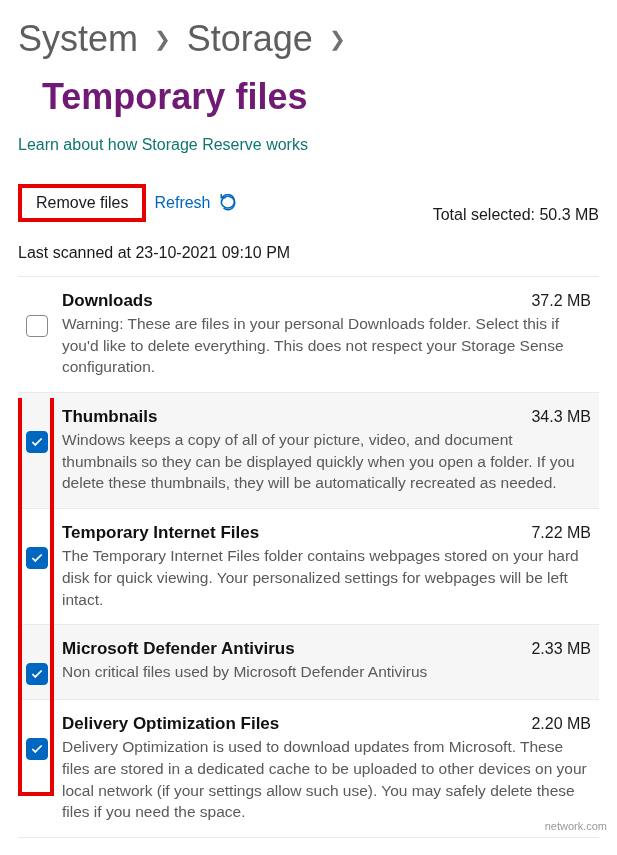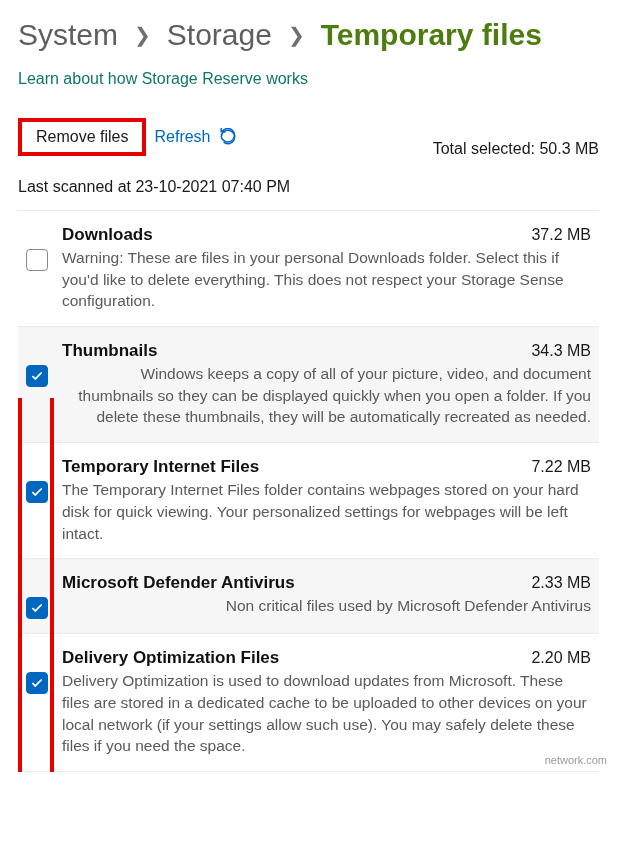--- a/index.html
+++ b/index.html
@@ -11,22 +11,22 @@
       padding: 18px 18px 0 18px;
       position: relative;
     }
     .breadcrumb {
       display: flex;
       align-items: center;
       gap: 16px;
       margin-bottom: 18px;
       flex-wrap: wrap;
     }
-    .bc-item { font-size: 30px; color: #5e5e5e; font-weight: 400; }
-    .bc-item.current { color: #4d7c0f; font-weight: 600; }
+    .bc-item { font-size: 36px; color: #5e5e5e; font-weight: 400; }
+    .bc-item.current { color: #701a75; font-weight: 600; margin-left: 24px; }
     .bc-sep { font-size: 20px; color: #707070; }
     .link { color: #0f766e; font-size: 16px; cursor: pointer; margin-bottom: 28px; display: inline-block; }
     .toolbar {
       display: flex;
       align-items: center;
       gap: 8px;
       margin-bottom: 20px;
     }
     .btn-remove {
       border: 4px solid #e60000;
@@ -52,21 +52,21 @@
     .last-scan { font-size: 16px; color: #1a1a1a; margin-bottom: 14px; }
     .file-list { border-top: 1px solid #eaeaea; }
     .file-item {
       display: flex;
       align-items: flex-start;
       gap: 14px;
       padding: 14px 8px 14px 8px;
       border-bottom: 1px solid #eaeaea;
       position: relative;
     }
-    .file-item.alt { background: #f6f6f6; text-align: right; }
+    .file-item.alt { background: #f6f6f6; }
     .cb {
       width: 22px; height: 22px;
       border-radius: 4px;
       border: 1.5px solid #888;
       background: #fff;
       flex-shrink: 0;
       margin-top: 24px;
       display: flex; align-items: center; justify-content: center;
       cursor: pointer;
     }
@@ -123,21 +123,21 @@
         <polyline points="3 18 3 12 9 12" transform="rotate(45 6 15)" stroke="none"></polyline>
       <path d="M4 5 A9 9 0 1 1 3 12" stroke="#0067c0"></path>
       <polyline points="3 5 3 11 9 11" fill="none" transform="translate(0 -6)"></polyline>
     </svg>
   </button>
   <div class="spacer"></div>
   <span class="total">Total selected: 50.3 MB</span>
 </div>
 
 
-<div class="last-scan">Last scanned at 23-10-2021 07:40 PM</div>
+<div class="last-scan">Last scanned at 23-10-2021 09:10 PM</div>
 
 
 <div class="file-list">
 
   <div class="file-item">
     <div class="cb">
       
     </div>
     <div class="file-body">
       <div class="file-head">

